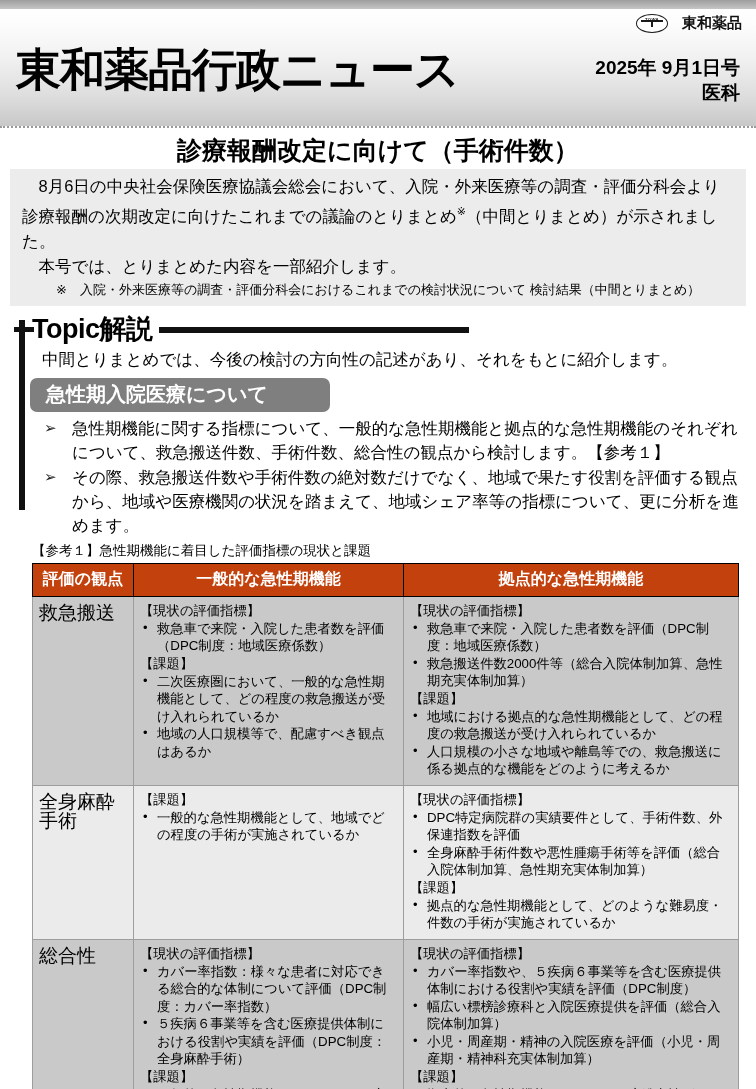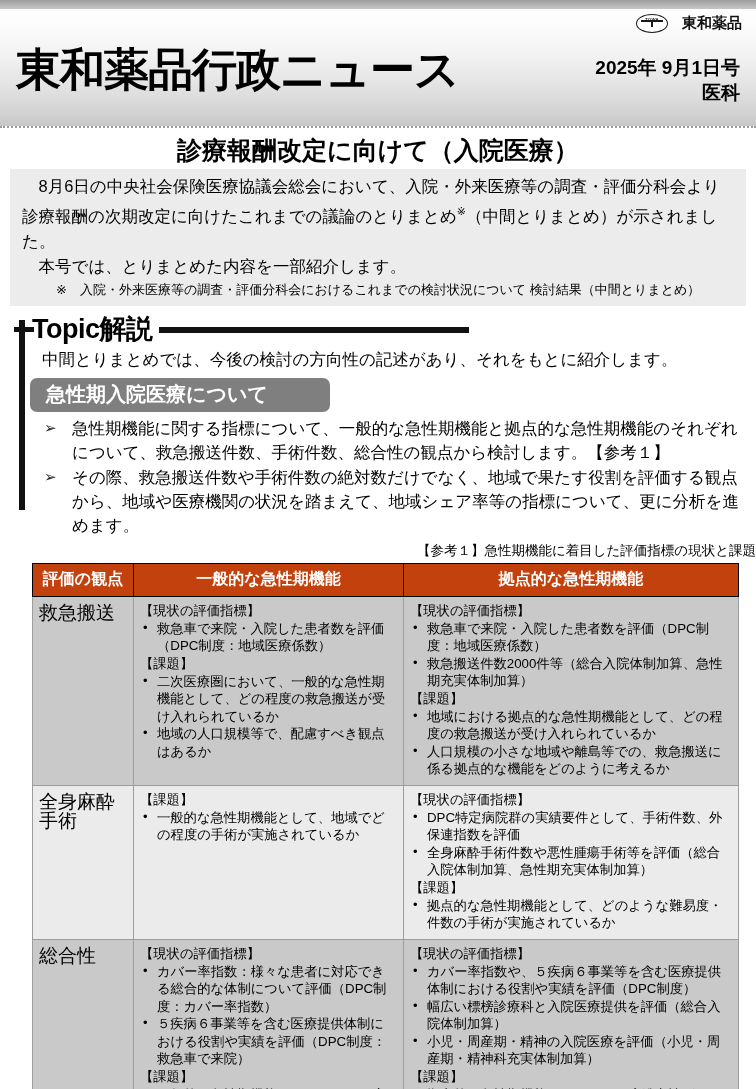--- a/index.html
+++ b/index.html
@@ -126,21 +126,20 @@
     margin-bottom:1px;
   }
   ul.arrow-list li .marker{
     position:absolute;left:4px;top:0px;font-size:15px;color:#222;
   }
 
   
   #table-caption{
     font-size:13.5px;line-height:18px;
     margin:5px 0 3px 32px;
-    text-align:right;
   }
   #ref-table{
     border-collapse:collapse;
     width:691px;
     margin-left:32px;
     table-layout:fixed;
   }
   #ref-table th{
     background:#c2410c;color:#fff;
     font-size:16px;font-weight:bold;
@@ -190,21 +189,21 @@
   <div id="news-title">東和薬品行政ニュース</div>
 
   <div id="issue-block">
     <div>2025年 9月1日号</div>
     <div>医科</div>
   </div>
 </div>
 
 <div id="content">
 
-  <div id="headline">診療報酬改定に向けて（入院医療）</div>
+  <div id="headline">診療報酬改定に向けて（手術件数）</div>
 
   <div id="intro-box">
     <div class="p1"><span>8月6日の中央社会保険医療協議会総会において、入院・外来医療等の調査・評価分科会より診療報酬の次期改定に向けたこれまでの議論のとりまとめ</span><sup>※</sup><span>（中間とりまとめ）が示されました。</span></div>
     <div class="p2">本号では、とりまとめた内容を一部紹介します。</div>
     <div class="note">※　入院・外来医療等の調査・評価分科会におけるこれまでの検討状況について 検討結果（中間とりまとめ）</div>
   </div>
 
   <div id="topic-wrap">
     <div id="topic-vbar"></div>
 
@@ -291,21 +290,21 @@
           </ul>
         </td>
       </tr>
 
       <tr class="shade">
         <td class="axis">総合性</td>
         <td>
           <div class="grp">【現状の評価指標】</div>
           <ul class="dots">
             <li>カバー率指数：様々な患者に対応できる総合的な体制について評価（DPC制度：カバー率指数）</li>
-            <li>５疾病６事業等を含む医療提供体制における役割や実績を評価（DPC制度：救急車で来院）</li>
+            <li>５疾病６事業等を含む医療提供体制における役割や実績を評価（DPC制度：全身麻酔手術）</li>
           </ul>
           <div class="grp">【課題】</div>
           <ul class="dots">
             <li>一般的な急性期機能として、どの程度の総合性があると考えれるか</li>
           </ul>
         </td>
         <td>
           <div class="grp">【現状の評価指標】</div>
           <ul class="dots">
             <li>カバー率指数や、５疾病６事業等を含む医療提供体制における役割や実績を評価（DPC制度）</li>

